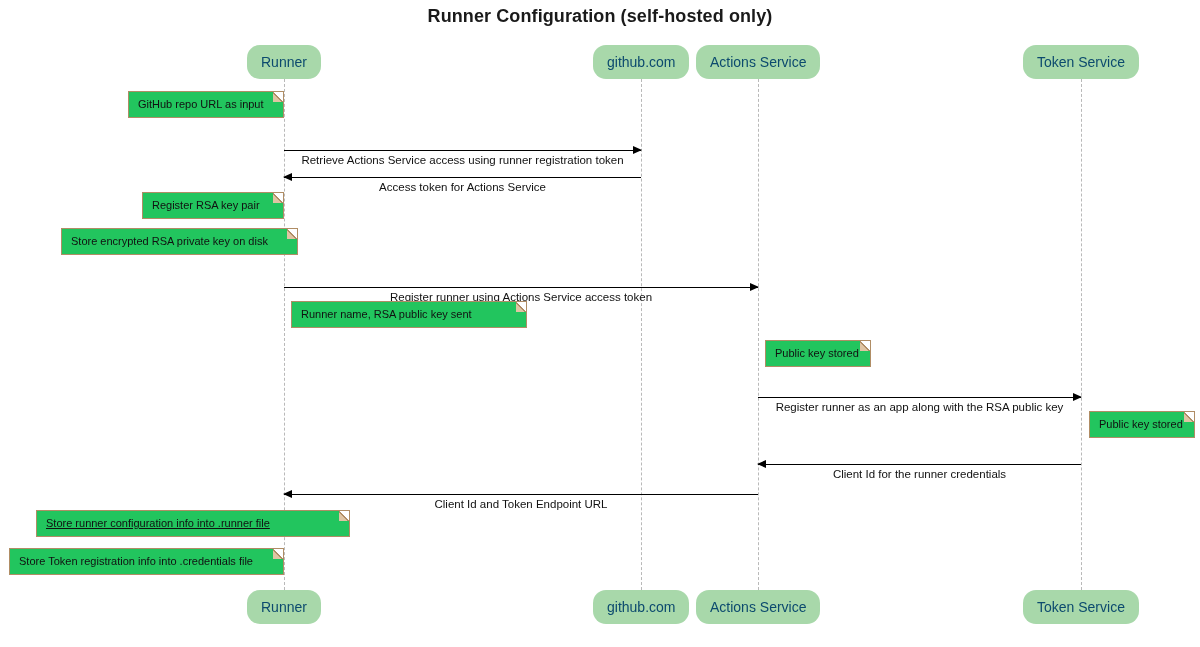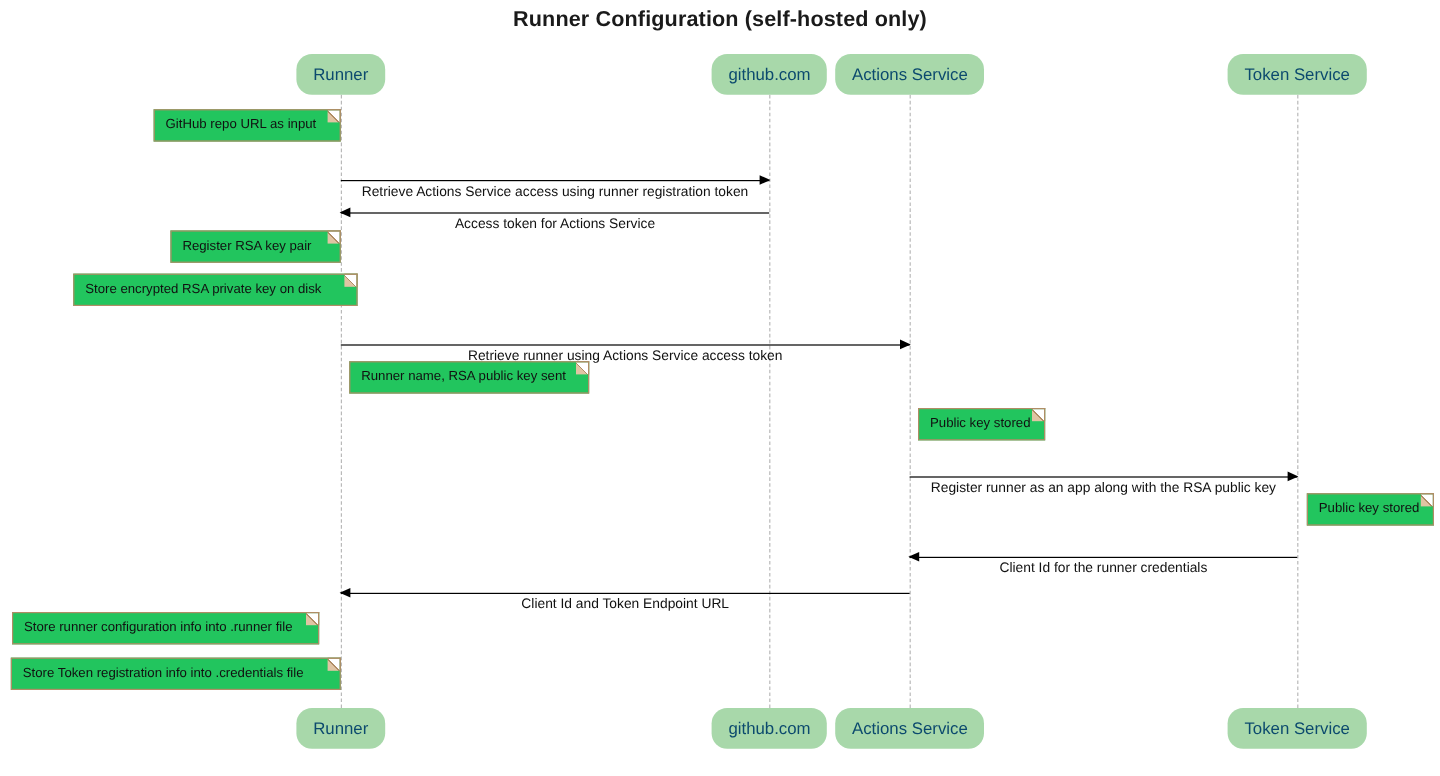--- a/index.html
+++ b/index.html
@@ -124,35 +124,35 @@
         <span class="head"></span>
       </div>
       <div class="msg-label" style="left: 462.5px; top: 134px;">Retrieve Actions Service access using runner registration token</div>
       <div class="msg left" style="left: 284px; top: 177px; width: 357px;">
         <span class="head"></span>
       </div>
       <div class="msg-label" style="left: 462.5px; top: 161px;">Access token for Actions Service</div>
       <div class="msg right" style="left: 284px; top: 287px; width: 474px;">
         <span class="head"></span>
       </div>
-      <div class="msg-label" style="left: 521px; top: 271px;">Retrieve runner using Actions Service access token</div>
+      <div class="msg-label" style="left: 521px; top: 271px;">Register runner using Actions Service access token</div>
       <div class="msg right" style="left: 758px; top: 397px; width: 323px;">
         <span class="head"></span>
       </div>
       <div class="msg-label" style="left: 919.5px; top: 381px;">Register runner as an app along with the RSA public key</div>
       <div class="msg left" style="left: 758px; top: 464px; width: 323px;">
         <span class="head"></span>
       </div>
       <div class="msg-label" style="left: 919.5px; top: 448px;">Client Id for the runner credentials</div>
       <div class="msg left" style="left: 284px; top: 494px; width: 474px;">
         <span class="head"></span>
       </div>
       <div class="msg-label" style="left: 521px; top: 478px; text-align: center;">Client Id and Token Endpoint URL</div>
       <div class="note" style="left: 128px; top: 91px; width: 156px;"><span>GitHub repo URL as input</span><span class="fold"></span></div>
       <div class="note" style="left: 142px; top: 192px; width: 142px;"><span>Register RSA key pair</span><span class="fold"></span></div>
       <div class="note" style="left: 61px; top: 228px; width: 237px;"><span>Store encrypted RSA private key on disk</span><span class="fold"></span></div>
-      <div class="note" style="left: 291px; top: 301px; width: 200px;"><span>Runner name, RSA public key sent</span><span class="fold"></span></div>
+      <div class="note" style="left: 291px; top: 301px; width: 236px;"><span>Runner name, RSA public key sent</span><span class="fold"></span></div>
       <div class="note" style="left: 765px; top: 340px; width: 106px;"><span>Public key stored</span><span class="fold"></span></div>
       <div class="note" style="left: 1089px; top: 411px; width: 106px;"><span>Public key stored</span><span class="fold"></span></div>
-      <div class="note" style="left: 10px; top: 510px; width: 256px;"><span>Store runner configuration info into .runner file</span><span class="fold"></span></div>
+      <div class="note" style="left: 36px; top: 510px; width: 314px; text-decoration: underline;"><span>Store runner configuration info into .runner file</span><span class="fold"></span></div>
       <div class="note" style="left: 9px; top: 548px; width: 275px;"><span>Store Token registration info into .credentials file</span><span class="fold"></span></div>
     </div>
 </div>
 
 </body></html>

